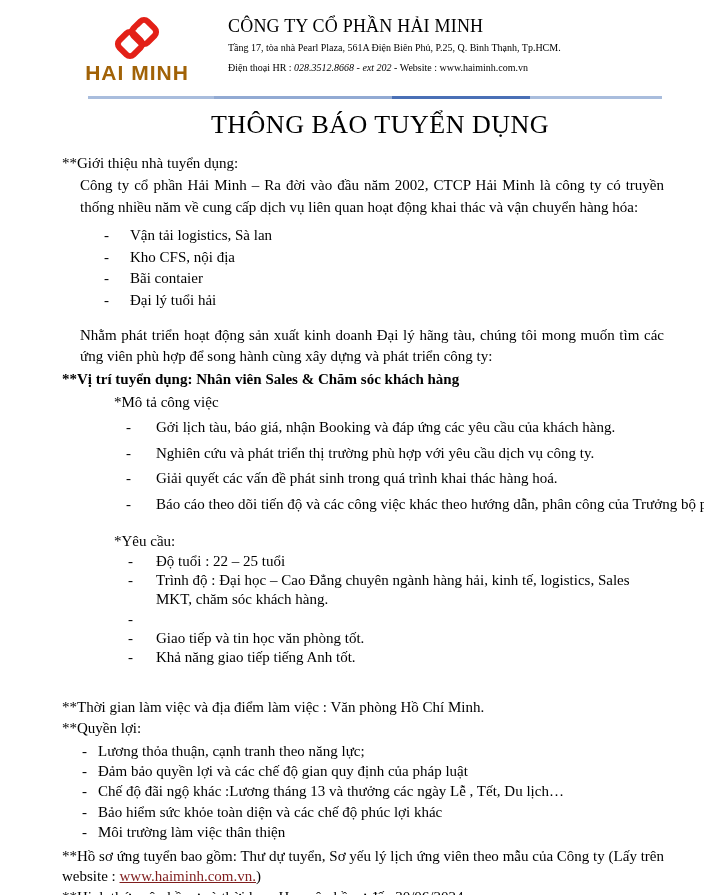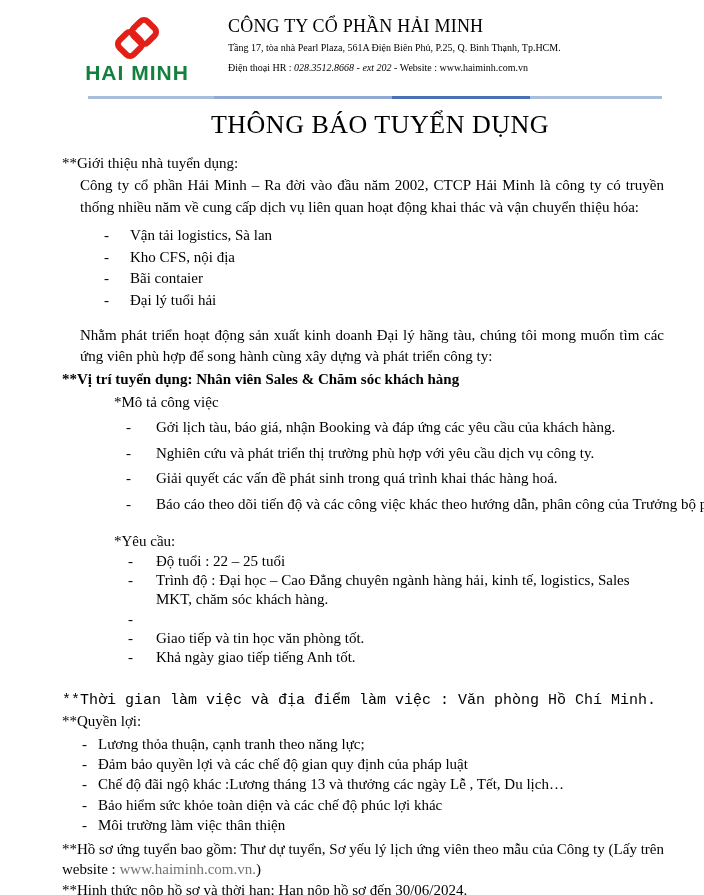--- a/index.html
+++ b/index.html
@@ -8,21 +8,21 @@
     font-family:"Liberation Serif", serif; font-size:15px; color:#000;
   }
   .page { box-sizing:border-box; width:704px; height:895px; padding:13px 40px 0 62px; position:relative; }
 
   
   .header { display:flex; align-items:flex-start; }
   .logo { width:130px; margin-left:10px; text-align:center; flex-shrink:0; }
   .logo svg { display:block; margin:2px auto 0; }
   .logo-text {
     font-family:"Liberation Sans", sans-serif; font-weight:bold; font-size:21px;
-    color:#15803d; letter-spacing:1px; line-height:22px; white-space:nowrap;
+    color:#a16207; letter-spacing:1px; line-height:22px; white-space:nowrap;
   }
   .header-info { margin-left:26px; padding-top:1px; }
   .company-name { font-size:18px; letter-spacing:0.2px; line-height:24px; }
   .header-line { font-size:10px; line-height:19.5px; }
   .italic { font-style:italic; }
 
   
   .rule {
     height:3px; width:574px; margin:12px 0 0 26px;
     background:linear-gradient(90deg,#a9bddd 0 22%, #92aad3 22% 53%, #4a70b6 53% 77%, #a9bddd 77% 100%);
@@ -53,29 +53,29 @@
 
   .list-c { margin:1px 0 0 66px; }
   .list-c .li { line-height:19.3px; }
   .list-c .dash { width:28px; }
   .list-c .txt { max-width:506px; }
 
   .list-d { margin:2px 0 0 20px; }
   .list-d .li { line-height:20.4px; }
   .list-d .dash { width:16px; }
 
-  .link { color:#737373; cursor:pointer; }
+  .link { color:#7f1d1d; text-decoration:underline; cursor:pointer; }
 
   .mt-intro    { margin-top:13px; }
   .mt-para1    { margin-top:2px; }
   .mt-para2    { margin-top:13px; }
   .mt-position { margin-top:1px; line-height:21px; }
   .mt-mota     { margin-top:2px; }
   .mt-yeucau   { margin-top:17px; }
-  .mt-worktime { margin-top:22px; line-height:21px;font-family:Liberation Mono, monospace; }
+  .mt-worktime { margin-top:29px; line-height:21px; }
   .mt-quyenloi { line-height:21px; }
   .mt-docs     { margin-top:3px; line-height:20.7px; text-align:justify; }
   .mt-deadline { line-height:20.3px; }
 </style>
 </head>
 <body>
 
 <div class="page">
 
   <div class="header">
@@ -95,21 +95,21 @@
       <div class="header-line">Tầng 17, tòa nhà Pearl Plaza, 561A Điện Biên Phủ, P.25, Q. Bình Thạnh, Tp.HCM.</div>
       <div class="header-line"><span>Điện thoại HR : </span><span class="italic">028.3512.8668 - ext 202</span><span>  - Website : www.haiminh.com.vn</span></div>
     </div>
   </div>
 
   <div class="rule"></div>
 
   <div class="title">THÔNG BÁO TUYỂN DỤNG</div>
 
   <div class="line mt-intro">**Giới thiệu nhà tuyển dụng:</div>
-  <div class="para indent18 mt-para1">Công ty cổ phần Hải Minh – Ra đời vào đầu năm 2002, CTCP Hải Minh là công ty có truyền thống nhiều năm về cung cấp dịch vụ liên quan hoạt động khai thác và vận chuyển thiệu hóa:</div>
+  <div class="para indent18 mt-para1">Công ty cổ phần Hải Minh – Ra đời vào đầu năm 2002, CTCP Hải Minh là công ty có truyền thống nhiều năm về cung cấp dịch vụ liên quan hoạt động khai thác và vận chuyển hàng hóa:</div>
 
   <div class="list-a">
     <div class="li">
         <span class="dash">-</span>
         <span class="txt">Vận tải logistics, Sà lan</span>
       </div>
     <div class="li">
         <span class="dash">-</span>
         <span class="txt">Kho CFS, nội địa</span>
       </div>
@@ -159,21 +159,21 @@
       </div>
     <div class="li">
         <span class="dash">-</span>
       </div>
     <div class="li">
         <span class="dash">-</span>
         <span class="txt">Giao tiếp và tin học văn phòng tốt.</span>
       </div>
     <div class="li">
         <span class="dash">-</span>
-        <span class="txt">Khả ngày giao tiếp tiếng Anh tốt.</span>
+        <span class="txt">Khả năng giao tiếp tiếng Anh tốt.</span>
       </div>
   </div>
 
   <div class="line mt-worktime">**Thời gian làm việc và địa điểm làm việc : Văn phòng Hồ Chí Minh.</div>
   <div class="line mt-quyenloi">**Quyền lợi:</div>
   <div class="list-d">
     <div class="li">
         <span class="dash">-</span>
         <span class="txt">Lương thỏa thuận, cạnh tranh theo năng lực;</span>
       </div>

